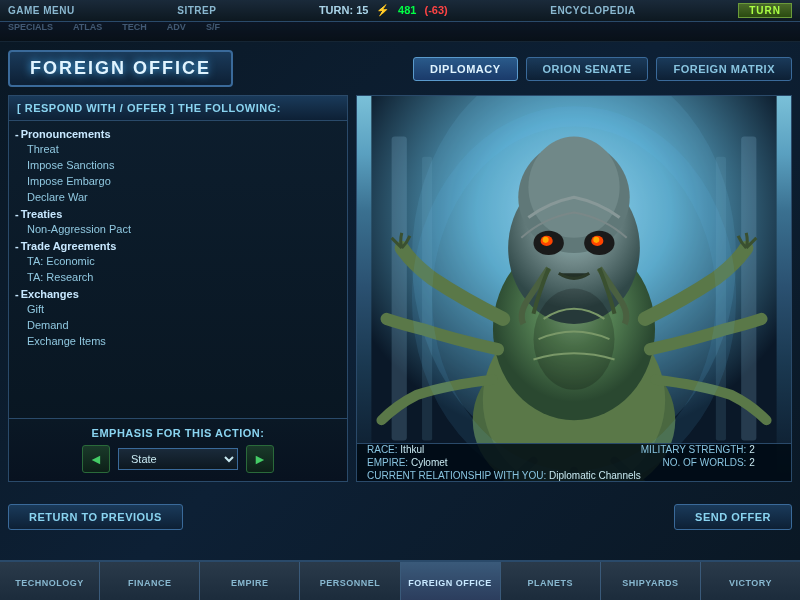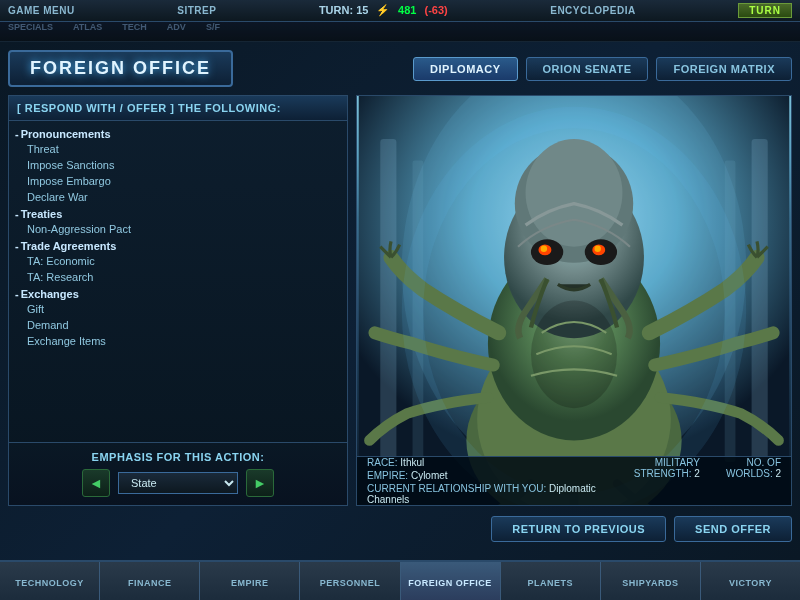--- a/index.html
+++ b/index.html
@@ -231,30 +231,30 @@
     .race-info {
       position: absolute;
       bottom: 0; left: 0; right: 0;
       background: rgba(0,10,20,0.85);
       border-top: 1px solid #2a4a6a;
       padding: 0 10px;
       display: flex;
       justify-content: flex-start;
     }
     .race-left { display: flex; flex-direction: column; gap: 2px; }
-    .race-right { display: flex; flex-direction: row; gap: 2px; text-align: right; }
+    .race-right { display: flex; flex-direction: column; gap: 2px; text-align: right; }
     .race-text { color: #c8e8f0; font-size: 10px; }
     .race-label { color: #88c4e0; font-size: 10px; }
 
     
     .action-buttons {
       display: flex;
-      justify-content: flex-end;
+      justify-content: space-between;
       gap: 8px;
-      padding: 10px 0;
+      padding: 22px 0;
     }
     .action-btn {
       background: linear-gradient(to bottom, #1a3a5a, #0d2035);
       border: 1px solid #3a6a9a;
       border-radius: 3px;
       color: #8ad4f0;
       font-size: 11px;
       font-weight: bold;
       padding: 6px 20px;
       cursor: pointer;

